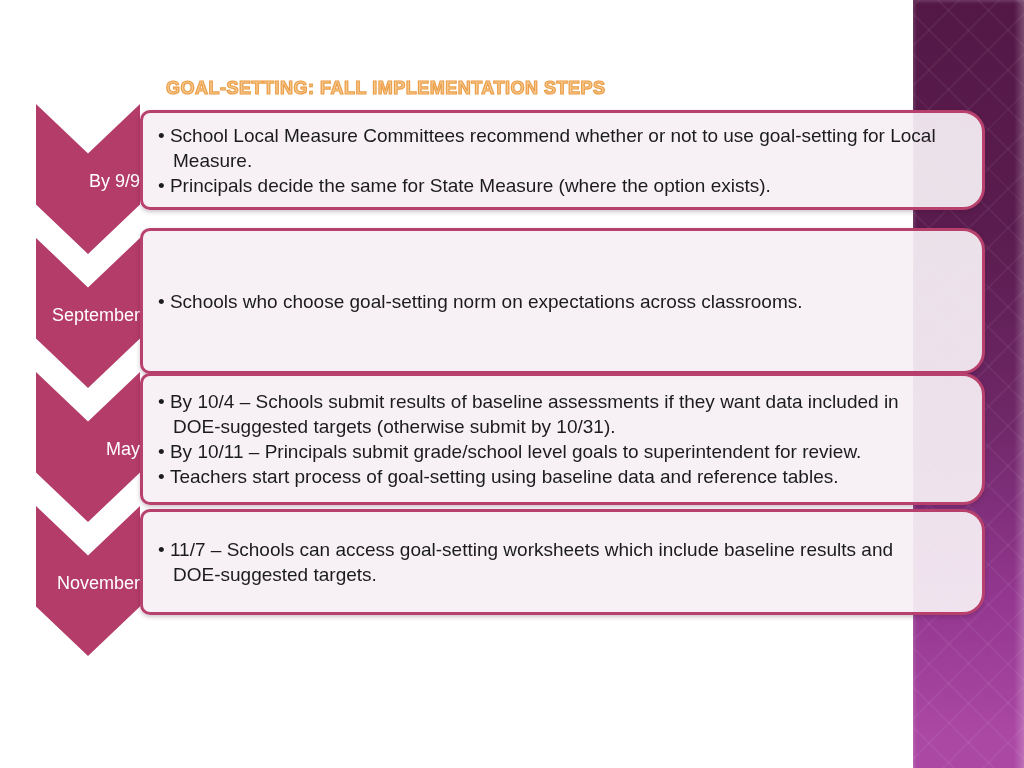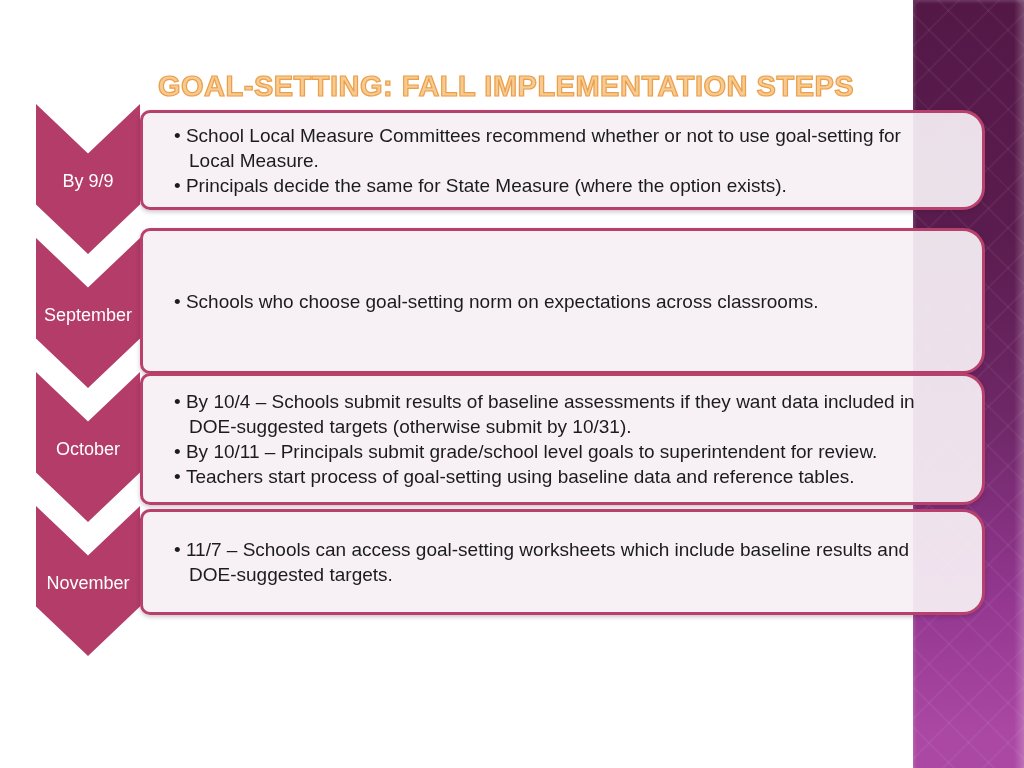--- a/index.html
+++ b/index.html
@@ -23,57 +23,57 @@
         var(--accent-bottom, #ab48a4) 96%);
     box-shadow: inset 2px 2px 3px rgba(255,255,255,0.14);
   }
   .accent-bar::after {
     content:""; position:absolute; top:0; right:0; bottom:0; width:10px;
     background:linear-gradient(to right, rgba(255,255,255,0), rgba(255,255,255,0.22));
   }
 
   
   .title {
-    position:absolute; left:150px; top:62px; margin:8px;
-    font-size:29px; font-weight:bold; letter-spacing:0.5px;
+    position:absolute; left:150px; top:62px; margin:16px;
+    font-size:18px; font-weight:bold; letter-spacing:0.5px;
     text-transform:uppercase; white-space:nowrap;
     color: var(--title-text, #f6cb92);
     -webkit-text-stroke: 1.2px #ec9f4a;
     text-shadow: 0 0 1px rgba(236,159,74,0.6);
   }
 
   
   .chevron {
     position:absolute; left:36px; width:104px; height:150px;
     background: var(--chevron, #b43c68);
     clip-path: polygon(0 0, 50% 33%, 100% 0, 100% 67%, 50% 100%, 0 67%);
   }
   .c1 { top:104px; } .c2 { top:238px; } .c3 { top:372px; } .c4 { top:506px; }
   .chevron-label {
     position:absolute; top:66px; left:0; right:0;
-    text-align:center; color: var(--label-text, #ffffff);
+    text-align:right; color: var(--label-text, #ffffff);
     font-size:18px; line-height:22px; white-space:nowrap;
   }
 
   
   .card {
     position:absolute; left:140px; width:845px; box-sizing:border-box;
     border:3px solid var(--card-border, #b8406d);
     border-radius:10px 22px 22px 10px;
     background: var(--card-bg, rgba(246,240,245,0.93));
     box-shadow: 0 2px 4px rgba(60,20,50,0.25);
     display:flex; flex-direction:column; justify-content:center;
     padding:6px 44px 6px 15px;
   }
   .k1 { top:110px; height:100px; }
   .k2 { top:228px; height:146px; }
   .k3 { top:373px; height:132px; }
   .k4 { top:509px; height:106px; }
 
-  .card ul { list-style:none; margin:16px; padding:0; }
+  .card ul { list-style:none; margin:0; padding:0; }
   .card li {
     font-size:19px; line-height:25px; color: var(--body-text, #1c1c1c);
     padding-left:15px; text-indent:-15px;
   }
   .card li::before { content:"•\00a0"; }
 </style>
 </head>
 <body>
 
 <div class="slide">
@@ -82,21 +82,21 @@
 
   <h1 class="title">GOAL-SETTING: FALL IMPLEMENTATION STEPS</h1>
 
   <div class="chevron c1">
     <span class="chevron-label">By 9/9</span>
   </div>
   <div class="chevron c2">
     <span class="chevron-label">September</span>
   </div>
   <div class="chevron c3">
-    <span class="chevron-label">October</span>
+    <span class="chevron-label">May</span>
   </div>
   <div class="chevron c4">
     <span class="chevron-label">November</span>
   </div>
 
   <div class="card k1">
     <ul>
       <li>School Local Measure Committees recommend whether or not to use goal-setting for Local Measure.</li>
       <li>Principals decide the same for State Measure (where the option exists).</li>
     </ul>

